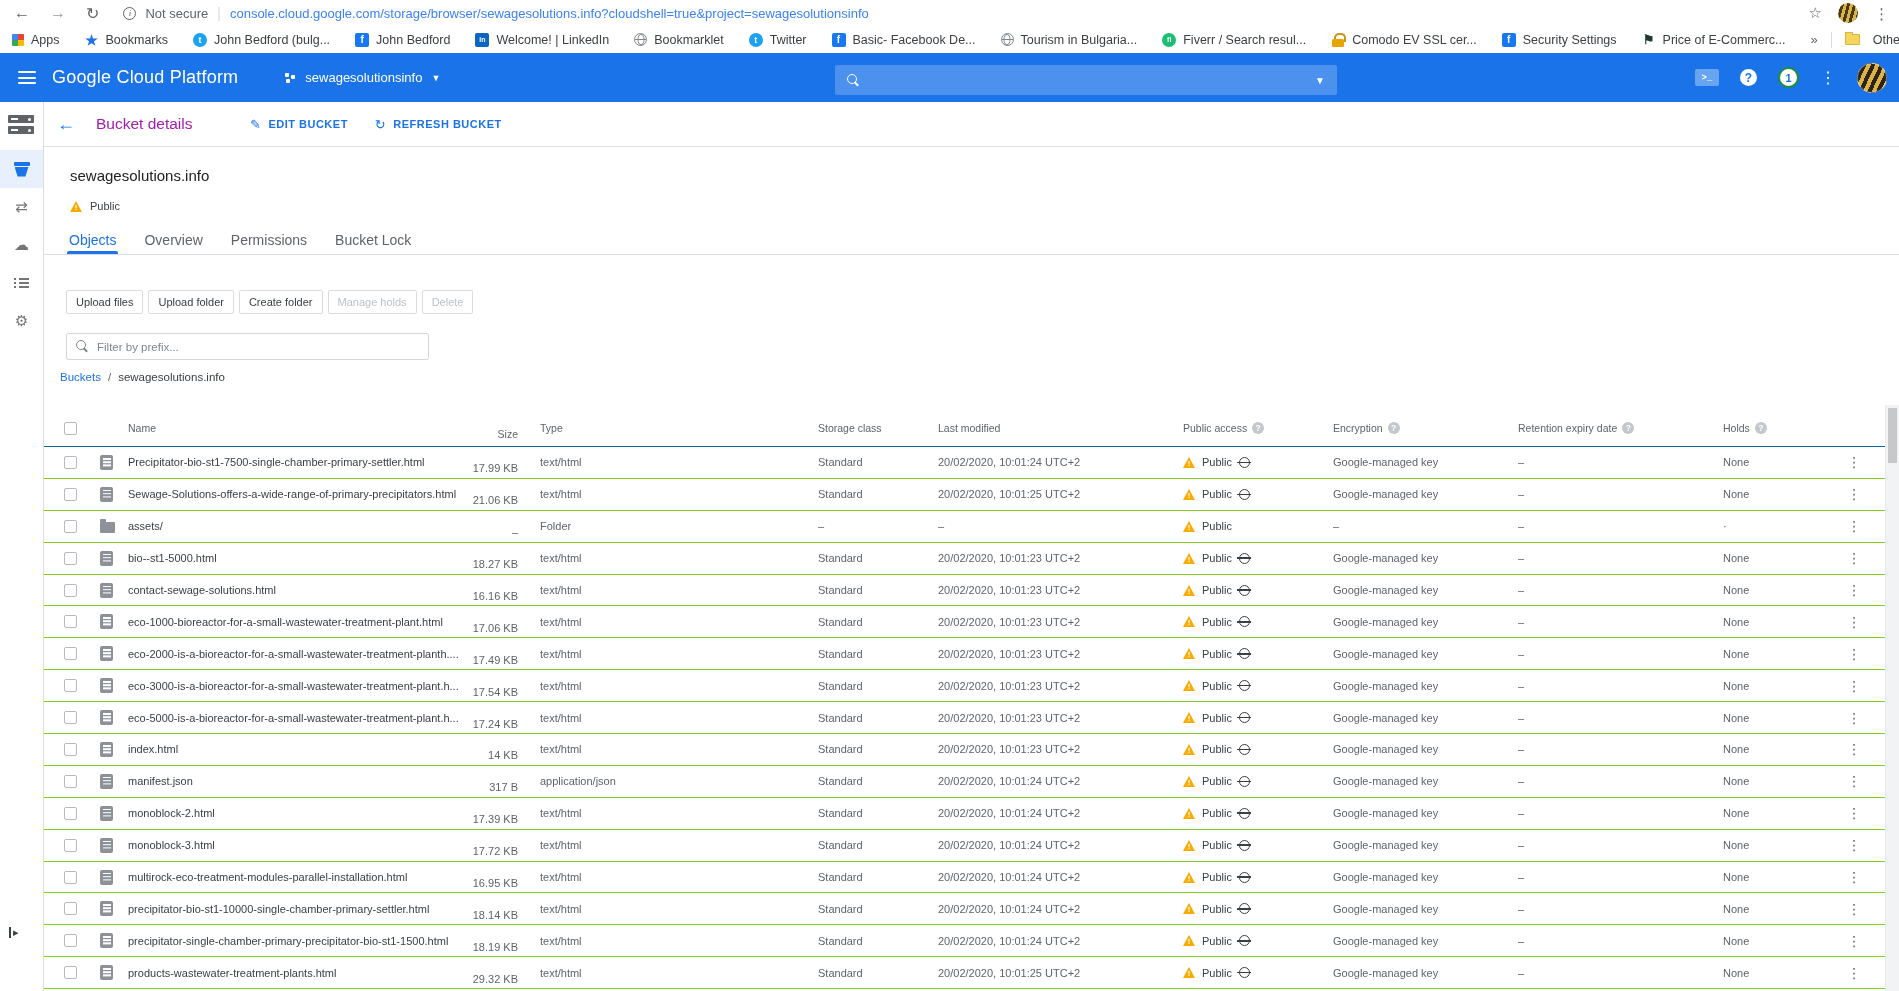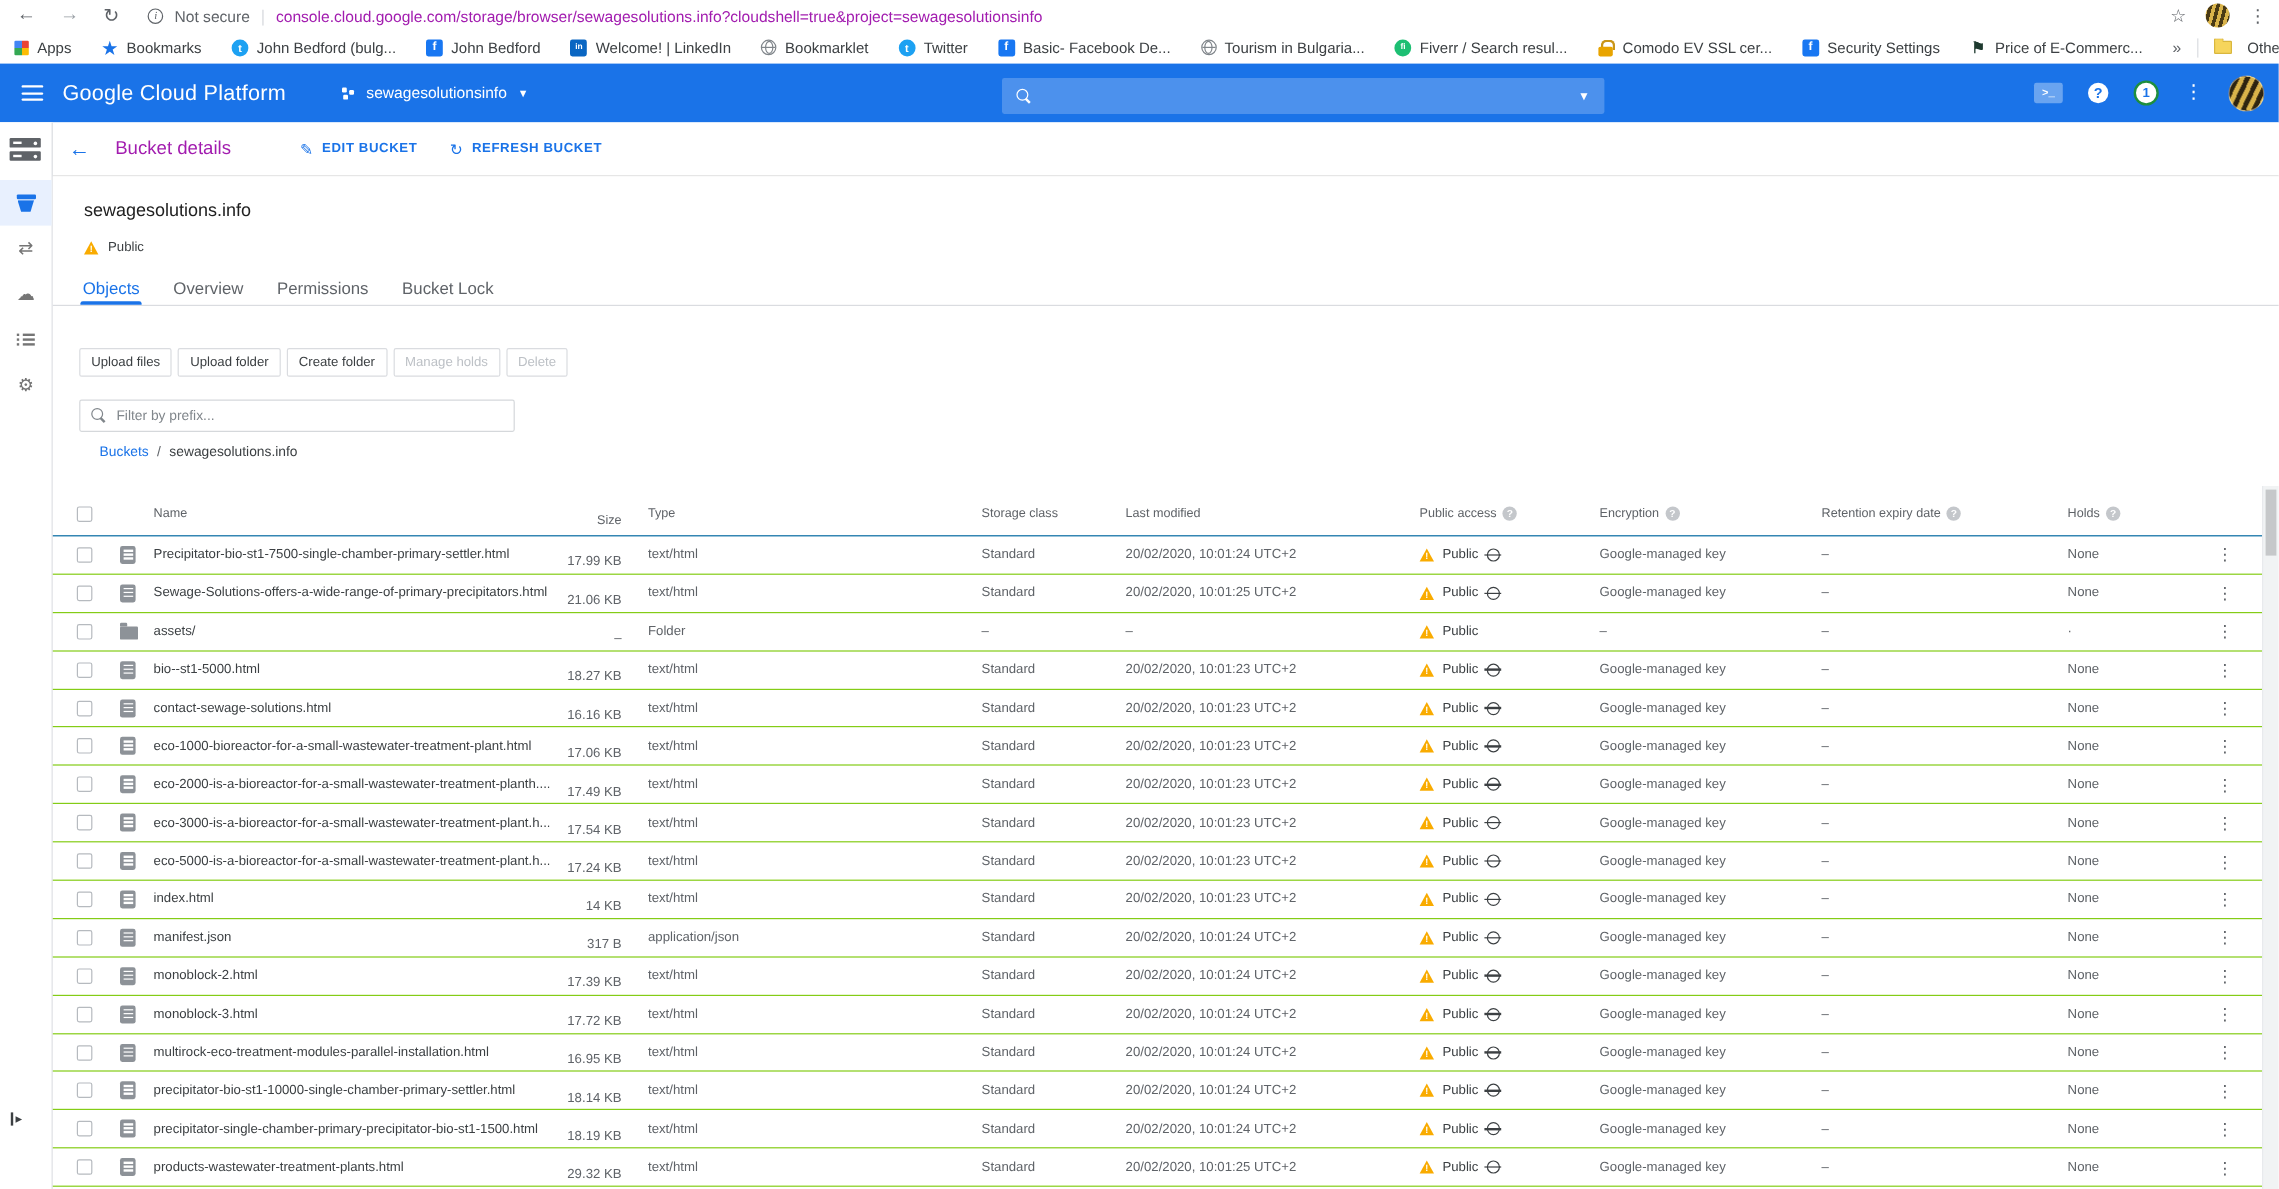--- a/index.html
+++ b/index.html
@@ -6,21 +6,21 @@
   html,body { width:1899px; height:991px; }
   body { position:relative; font-family:"Liberation Sans", sans-serif; background:#fff; overflow:hidden; color:#3c4043; }
 
   
   .toolbar { position:absolute; top:0; left:0; right:0; height:26px; background:#fff; display:flex; align-items:center; padding:0 10px; }
   .nav-btns { display:flex; align-items:center; gap:20px; color:#5f6368; font-size:16px; margin:0 8px 0 4px; }
   .nav-btns .fwd { color:#9aa0a6; }
   .omni { display:flex; align-items:center; gap:9px; margin-left:16px; font-size:13px; color:#5f6368; }
   .info-ico { width:13px; height:13px; border:1.2px solid #5f6368; border-radius:50%; font-size:9px; line-height:11px; text-align:center; font-family:"Liberation Serif", serif; font-style:italic; flex:none; }
   .omni-div { color:#dadce0; font-size:14px; }
-  .url { color:#a21caf; }
+  .url { color:#3b82f6; }
   .toolbar-right { display:flex; align-items:center; gap:16px; margin-left:auto; color:#5f6368; }
   .star-ico { font-size:15px; }
   .avatar-sm { width:20px; height:20px; border-radius:50%; background:repeating-linear-gradient(105deg,#d9b34a 0 3px,#4a3a14 3px 6px); }
   .kebab-ico { font-size:15px; color:#5f6368; line-height:1; }
 
   
   .bookmarks { position:absolute; top:26px; left:0; right:0; height:27px; background:#fff; display:flex; align-items:center; padding:0 12px; font-size:12.5px; color:#3c4043; overflow:hidden; }
   .bm-item { display:flex; align-items:center; gap:7px; margin-right:25px; white-space:nowrap; flex:none; }
   .fav { width:14px; height:14px; flex:none; display:inline-flex; align-items:center; justify-content:center; border-radius:2px; font-weight:bold; color:#fff; font-size:9px; position:relative; }
   .fav-apps { width:12px; height:12px; border-radius:1px; background:conic-gradient(#ea4335 0 25%, #fbbc04 0 50%, #34a853 0 75%, #4285f4 0); }
@@ -107,21 +107,21 @@
   .tabs { position:absolute; top:78px; left:0; right:0; height:30px; border-bottom:1px solid #dadce0; display:flex; padding-left:23px; }
   .tab { margin-right:24px; padding:0 2px; font-size:14px; color:#5f6368; display:flex; align-items:center; position:relative; }
   .tab.active { color:#1a73e8; }
   .tab.active::after { content:""; position:absolute; left:0; right:0; bottom:0; height:3px; background:#1a73e8; border-radius:2px 2px 0 0; }
   .btnrow { position:absolute; top:143px; left:22px; display:flex; gap:5px; }
   .btn { height:24px; padding:0 9px; background:#fff; border:1px solid #dadce0; border-radius:2px; font-size:11px; color:#3c4043; display:flex; align-items:center; white-space:nowrap; }
   .btn.disabled { color:#bdc1c6; }
   .filter { position:absolute; top:186px; left:22px; width:363px; height:27px; border:1px solid #d5d8db; border-radius:2px; display:flex; align-items:center; padding:0 9px; gap:8px; background:#fff; }
   .filter input { border:none; outline:none; width:100%; font-size:11.5px; color:#3c4043; font-family:inherit; background:transparent; }
   .filter input::placeholder { color:#80868b; }
-  .crumbs { position:absolute; top:224px; left:39px; display:flex; gap:7px; font-size:11.5px; color:#5f6368; }
+  .crumbs { position:absolute; top:224px; left:16px; display:flex; gap:7px; font-size:11.5px; color:#5f6368; }
   .crumbs .root { color:#1a73e8; }
   .crumbs .cur { color:#3c4043; }
 
   
   .table { position:absolute; top:263px; left:0; right:14px; bottom:0; }
   .trow { display:grid; grid-template-columns:36px 28px 330px 60px 300px 120px 245px 150px 185px 205px 100px 1fr; align-items:center; padding-left:20px; }
   .thead { height:37px; border-bottom:1px solid #0369a1; color:#5f6368; font-size:10.5px; }
   .tbody .trow { height:31.9px; border-bottom:1px solid #84cc16; font-size:11px; color:#5f6368; }
   .thc { display:flex; align-items:center; }
   .cell-name { color:#3c4043; white-space:nowrap; overflow:hidden; }

